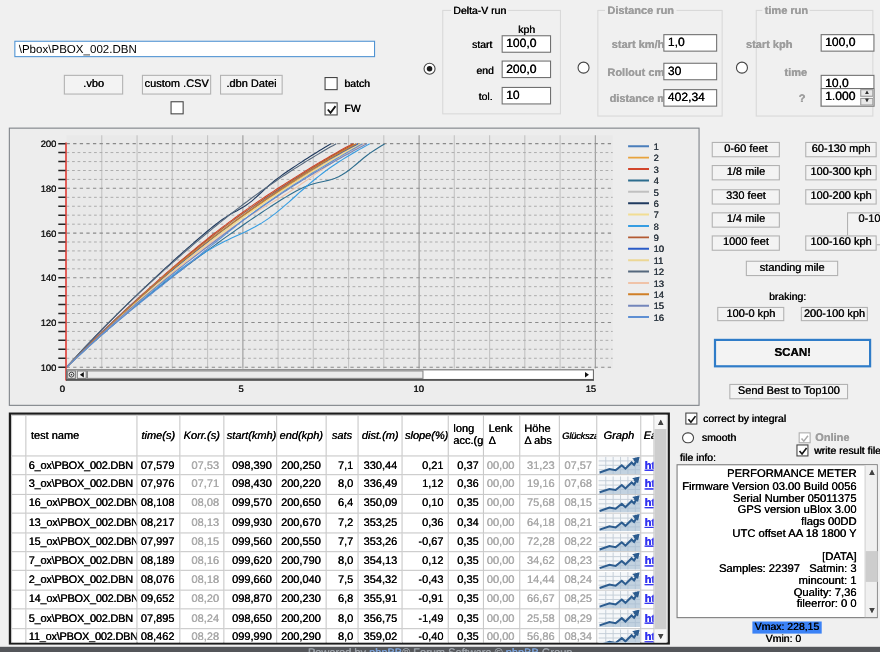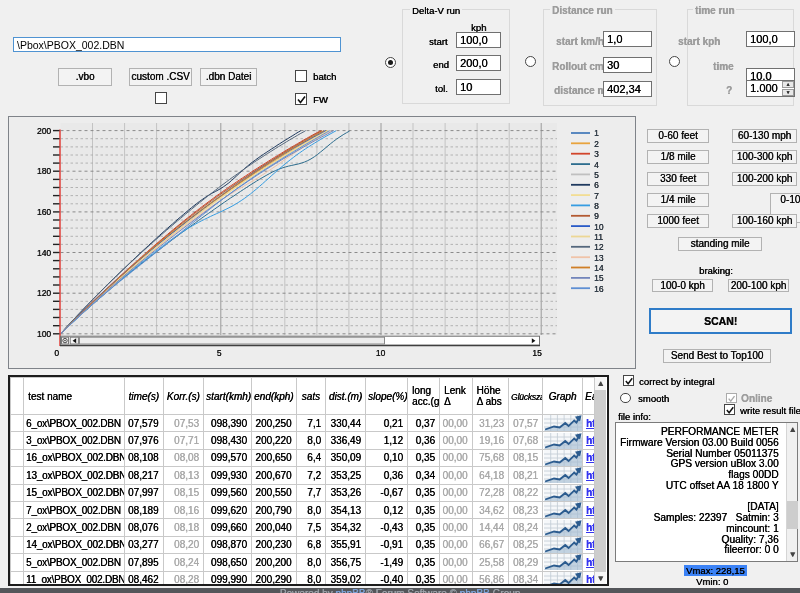--- a/index.html
+++ b/index.html
@@ -529,21 +529,21 @@
               <path d="M1,14.5 L9,11.5 L14,12.5 L19,8 L22,11 L27,5.5 L29,7.5 L31.5,3" fill="none" stroke="#2c5c8f" stroke-width="1.8"></path>
               <path d="M27.5,1.8 L33.6,0.2 L32.2,6.4 Z" fill="#2c5c8f"></path>
               <path d="M29.5,4.5 L32.5,1.5" stroke="#2c5c8f" stroke-width="2.4"></path>
             </svg>
           </td>
           <td class="lnk"><span>ht</span></td>
         </tr>
 <tr>
           <td></td>
           <td class="r tn">14_ox\PBOX_002.DBN</td>
-          <td class="r b">03,277</td>
+          <td class="r b">09,652</td>
           <td class="r g">08,20</td>
           <td class="r">098,870</td>
           <td class="r">200,230</td>
           <td class="r">6,8</td>
           <td class="r">355,91</td>
           <td class="r">-0,91</td>
           <td class="r">0,35</td>
           <td class="r g">00,00</td>
           <td class="r g">66,67</td>
           <td class="r g">08,25</td>

